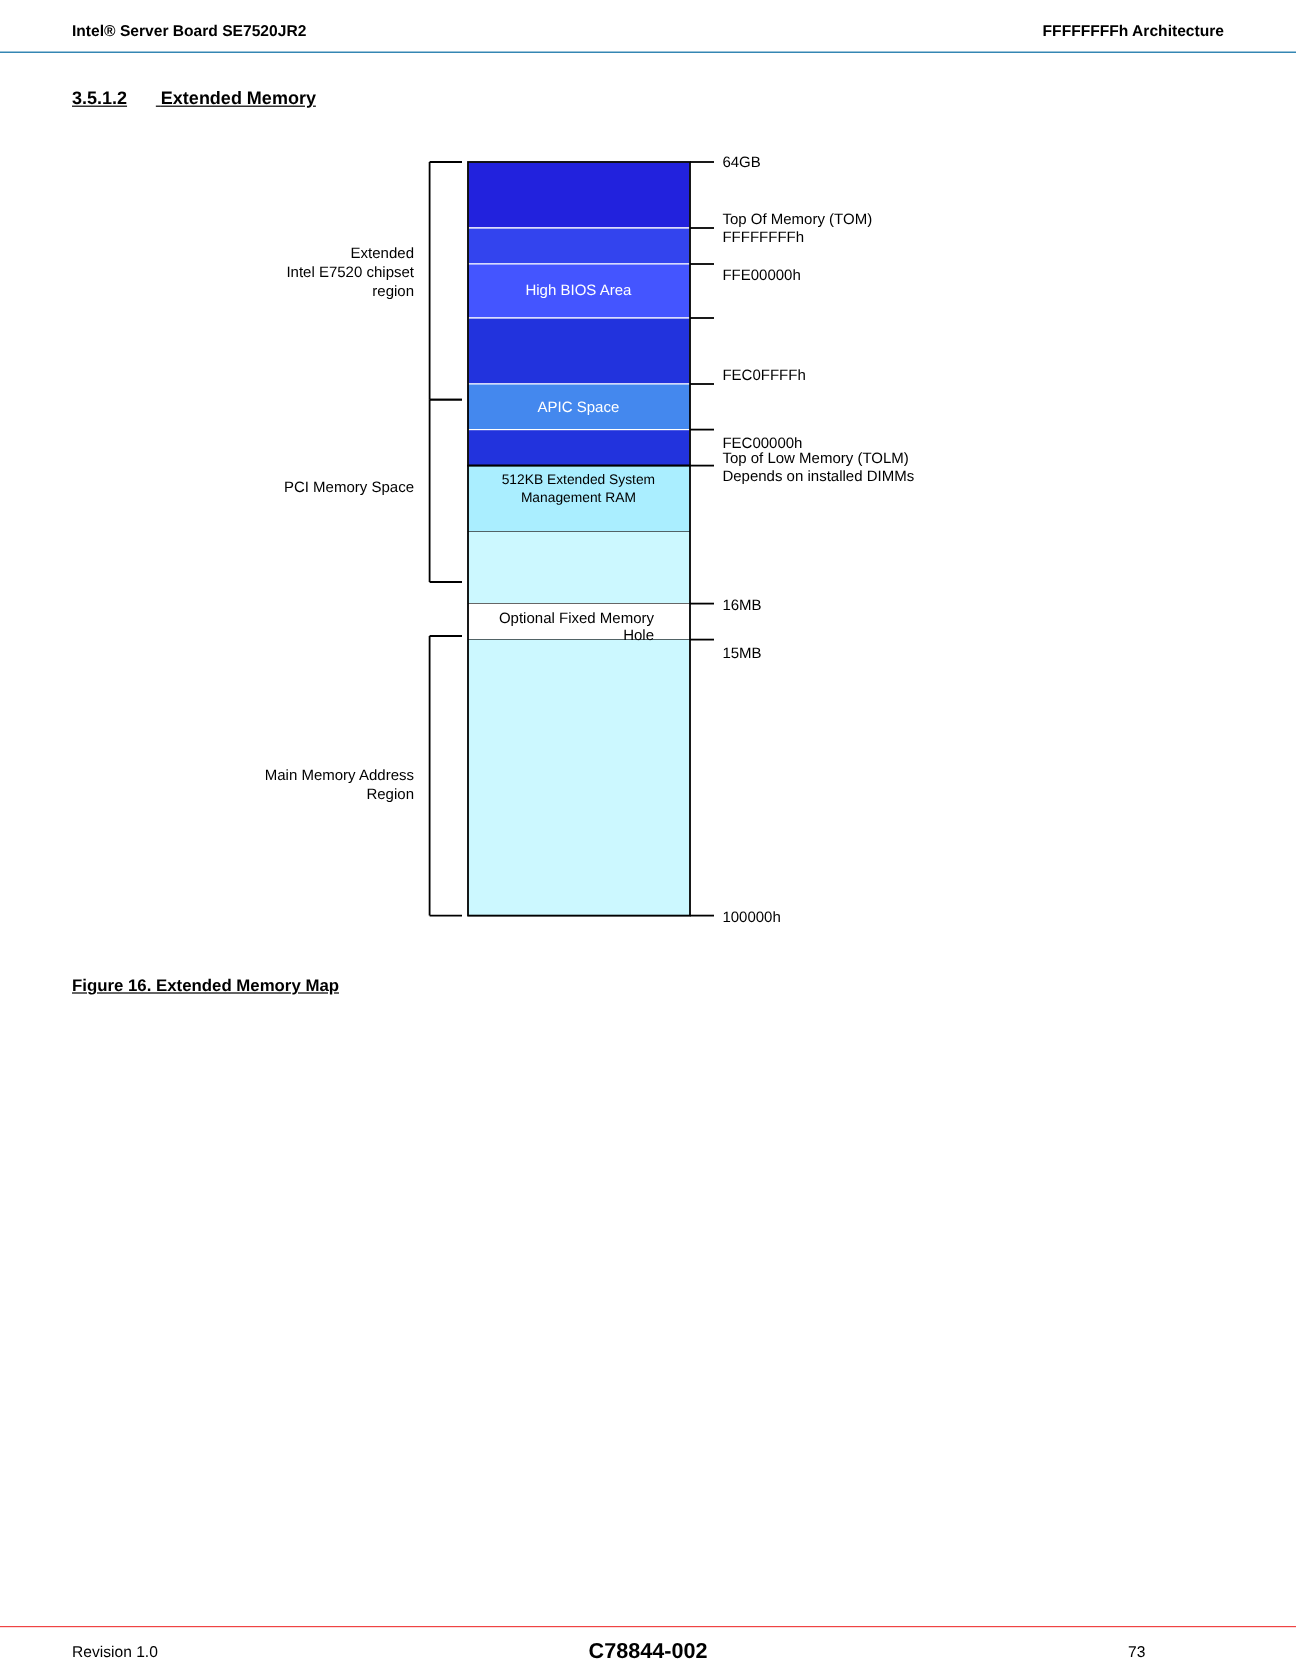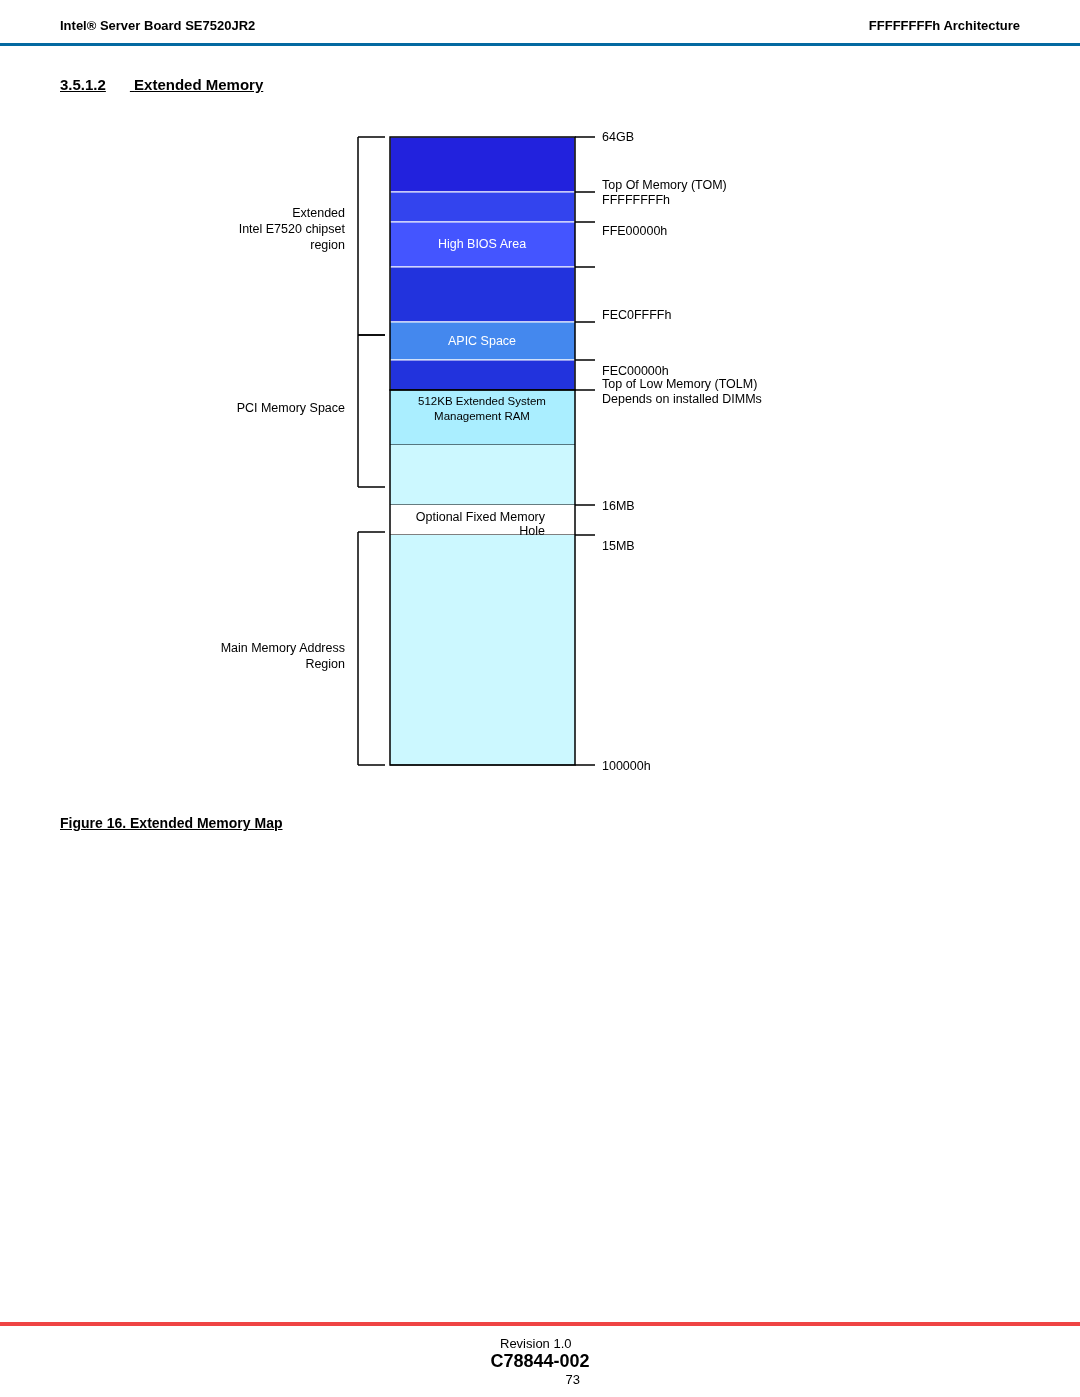--- a/index.html
+++ b/index.html
@@ -17,21 +17,21 @@
       min-height: 1397px;
       padding: 0;
       position: relative;
       display: flex;
       flex-direction: column;
     }
     .header {
       display: flex;
       justify-content: space-between;
       padding: 18px 60px 10px 60px;
-      border-bottom: 3px solid #0369a1;
+      border-bottom: 1px solid #0369a1;
       font-size: 13px;
       font-weight: bold;
     }
     .content {
       padding: 30px 60px 20px 60px;
       flex: 1;
       text-decoration: underline;
     }
     .section-title {
       font-size: 15px;
@@ -56,39 +56,38 @@
       position: relative;
       width: 700px;
       height: 690px;
     }
     .figure-caption {
       font-size: 14px;
       font-weight: bold;
       margin-top: 10px;
     }
     .footer {
-      border-top: 4px solid #ef4444;
+      border-top: 1px solid #ef4444;
       display: flex;
       justify-content: space-between;
       align-items: center;
       padding: 10px 60px;
-      flex-direction: column;
     }
     .footer-center {
       font-weight: bold;
       font-size: 18px;
       text-align: center;
       flex: 1;
     }
     .footer-left, .footer-right {
       font-size: 13px;
       min-width: 80px;
     }
     .footer-right {
-      text-align: right;
+      text-align: left;
     }
   </style>
 </head>
 <body>
 
 <div class="page">
   <div class="header">
     <span>Intel® Server Board SE7520JR2</span>
     <span>FFFFFFFFh Architecture</span>
   </div>

